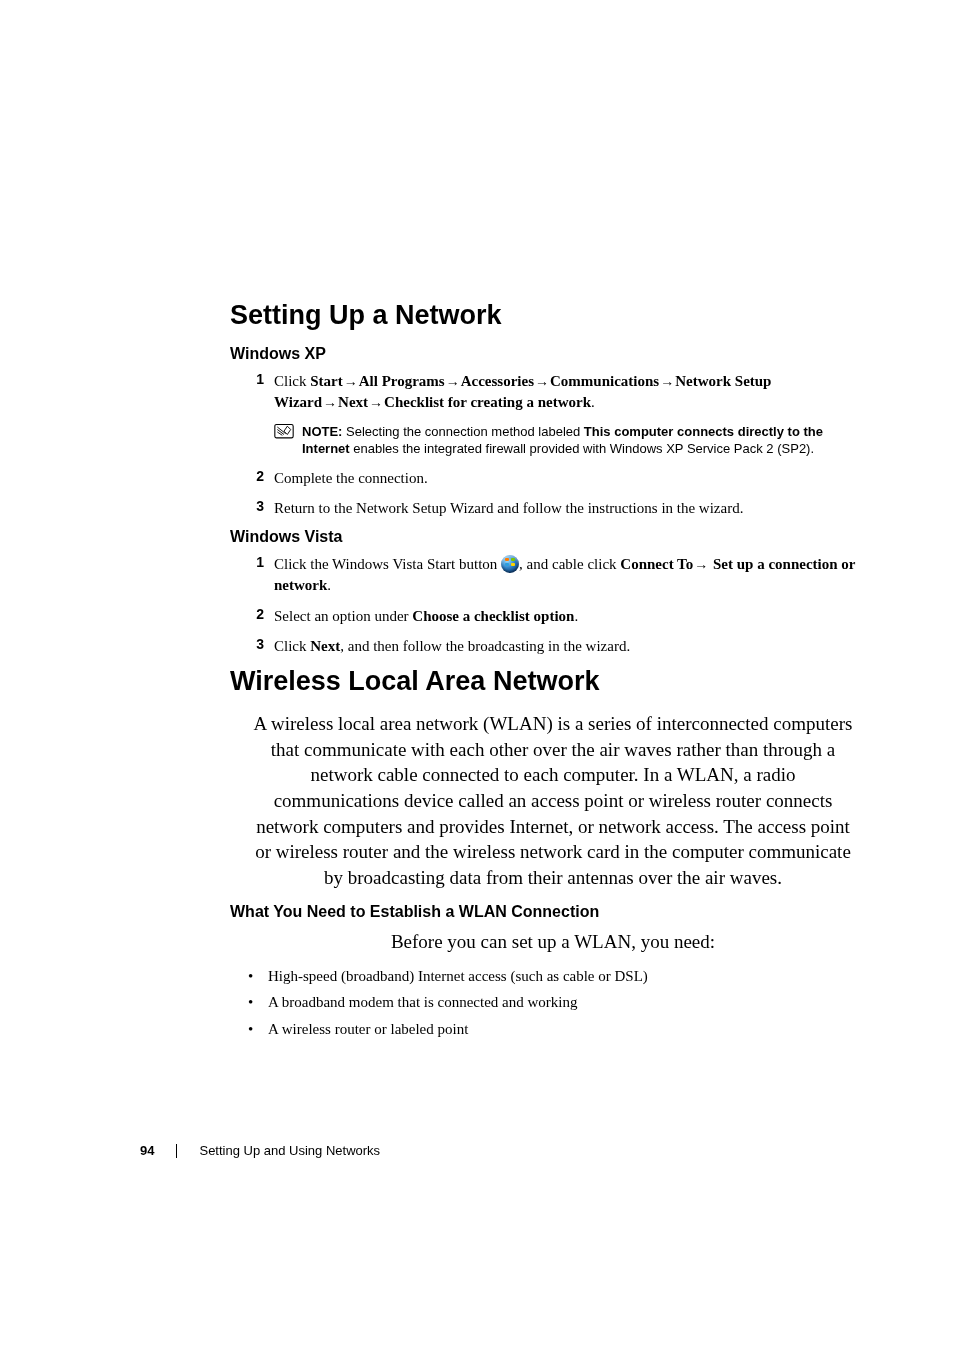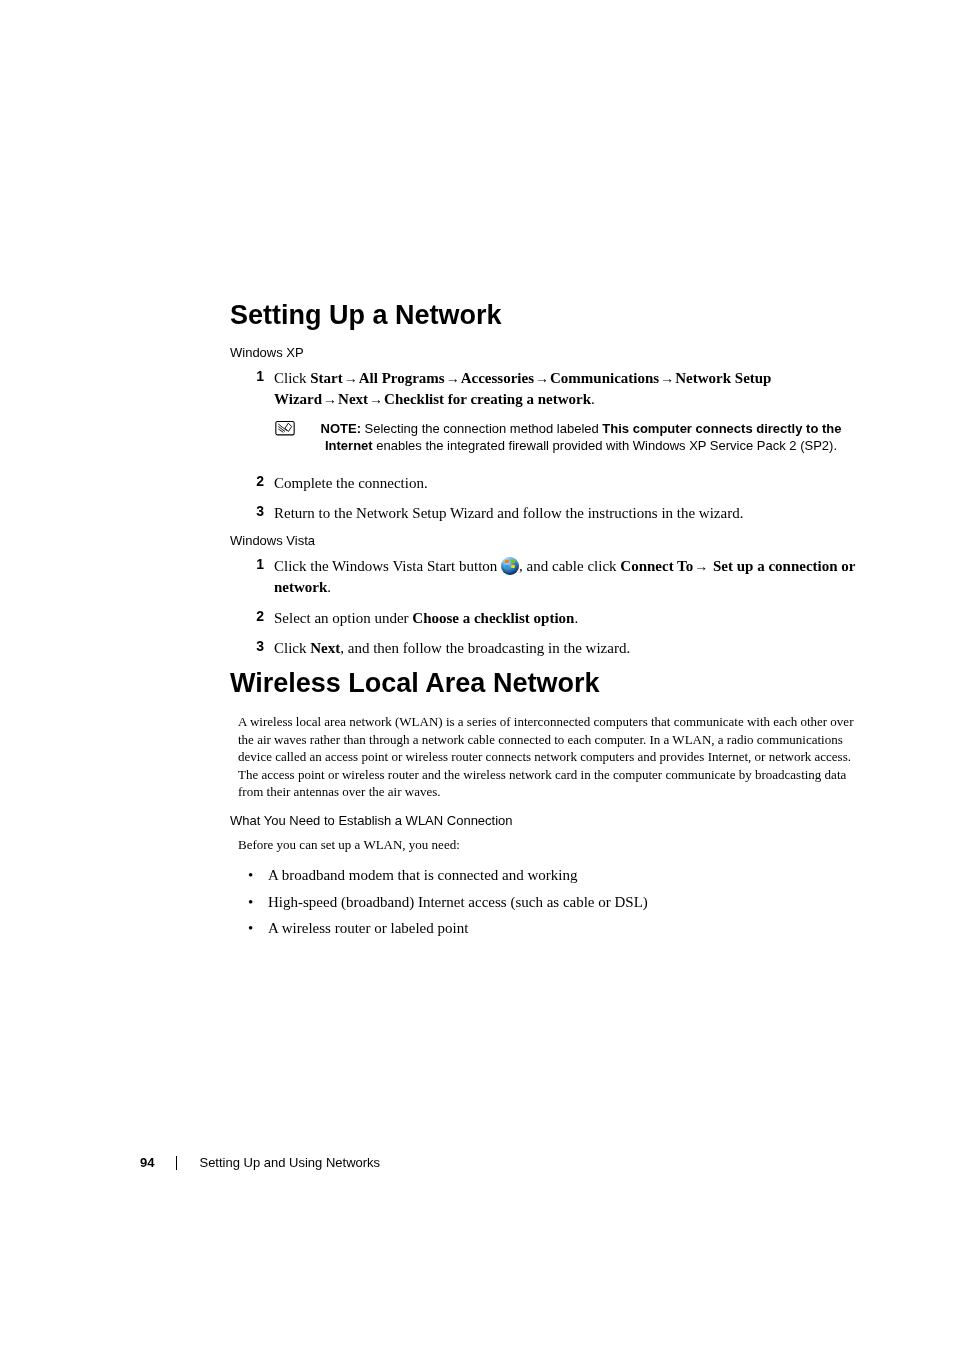--- a/index.html
+++ b/index.html
@@ -17,22 +17,22 @@
     padding: 300px 94px 0 230px;
   }
   h1 {
     font-family: Arial, Helvetica, sans-serif;
     font-weight: bold;
     font-size: 27px;
     margin: 0 0 14px 0;
   }
   h2.sub {
     font-family: Arial, Helvetica, sans-serif;
-    font-weight: normal;
-    font-size: 13px;
+    font-weight: bold;
+    font-size: 16px;
     margin: 0 0 8px 0;
   }
   .ol-item {
     display: flex;
     margin: 0 0 10px 0;
   }
   .ol-item .num {
     font-family: Arial, Helvetica, sans-serif;
     font-weight: bold;
     font-size: 14px;
@@ -46,42 +46,42 @@
     line-height: 1.35;
     flex: 1;
   }
   .arrow {
     font-family: serif;
     font-size: 14px;
     padding: 0 1px;
   }
   .note-block {
     display: flex;
-    margin: 8px 0 18px 44px;
-    line-height: 1.35;
-    text-align: center;
+    margin: 8px 0 10px 44px;
+    line-height: 1.35;
   }
   .note-icon {
     width: 22px;
     flex: 0 0 22px;
     padding-right: 6px;
   }
   .note-icon svg { width: 20px; height: 18px; }
   .note-text {
     font-family: Arial, Helvetica, sans-serif;
     font-size: 13px;
     flex: 1;
   }
   .note-label {
     font-weight: bold;
   }
   .para {
-    font-size: 13px;
-    line-height: 1.35;
-    margin: 0 0 12px 8px;
+    font-size: 19px;
+    line-height: 1.35;
+    margin: 0 0 12px 16px;
+    text-align: center;
   }
   .bullets {
     margin: 0 0 0 18px;
     padding: 0;
   }
   .bullets li {
     font-size: 15px;
     line-height: 1.35;
     list-style: none;
     position: relative;
@@ -109,21 +109,21 @@
     position: absolute;
     left: 4px; top: 3px;
     width: 4px; height: 3px;
     background: #ff7a00;
     border-radius: 1px;
     box-shadow: 6px 0 0 #7bc400, 0 5px 0 #2d9fe0, 6px 5px 0 #ffd400;
   }
   .footer {
     position: absolute;
     left: 140px;
-    bottom: 180px;
+    bottom: 192px;
     font-family: Arial, Helvetica, sans-serif;
     font-size: 13px;
     display: flex;
     align-items: center;
   }
   .footer .pg {
     font-weight: bold;
     padding-right: 22px;
   }
   .footer .sep {
@@ -199,22 +199,22 @@
 
   <h1 class="space-top">Wireless Local Area Network</h1>
 
   <p class="para">A wireless local area network (WLAN) is a series of interconnected computers that communicate with each other over the air waves rather than through a network cable connected to each computer. In a WLAN, a radio communications device called an access point or wireless router connects network computers and provides Internet, or network access. The access point or wireless router and the wireless network card in the computer communicate by broadcasting data from their antennas over the air waves.</p>
 
   <h2 class="sub">What You Need to Establish a WLAN Connection</h2>
 
   <p class="para">Before you can set up a WLAN, you need:</p>
 
   <ul class="bullets">
+    <li>High-speed (broadband) Internet access (such as cable or DSL)</li>
     <li>A broadband modem that is connected and working</li>
-    <li>High-speed (broadband) Internet access (such as cable or DSL)</li>
     <li>A wireless router or labeled point</li>
   </ul>
 
 </div>
 
 <div class="footer">
   <span class="pg">94</span>
   <span class="sep"></span>
   <span>Setting Up and Using Networks</span>
 </div>

